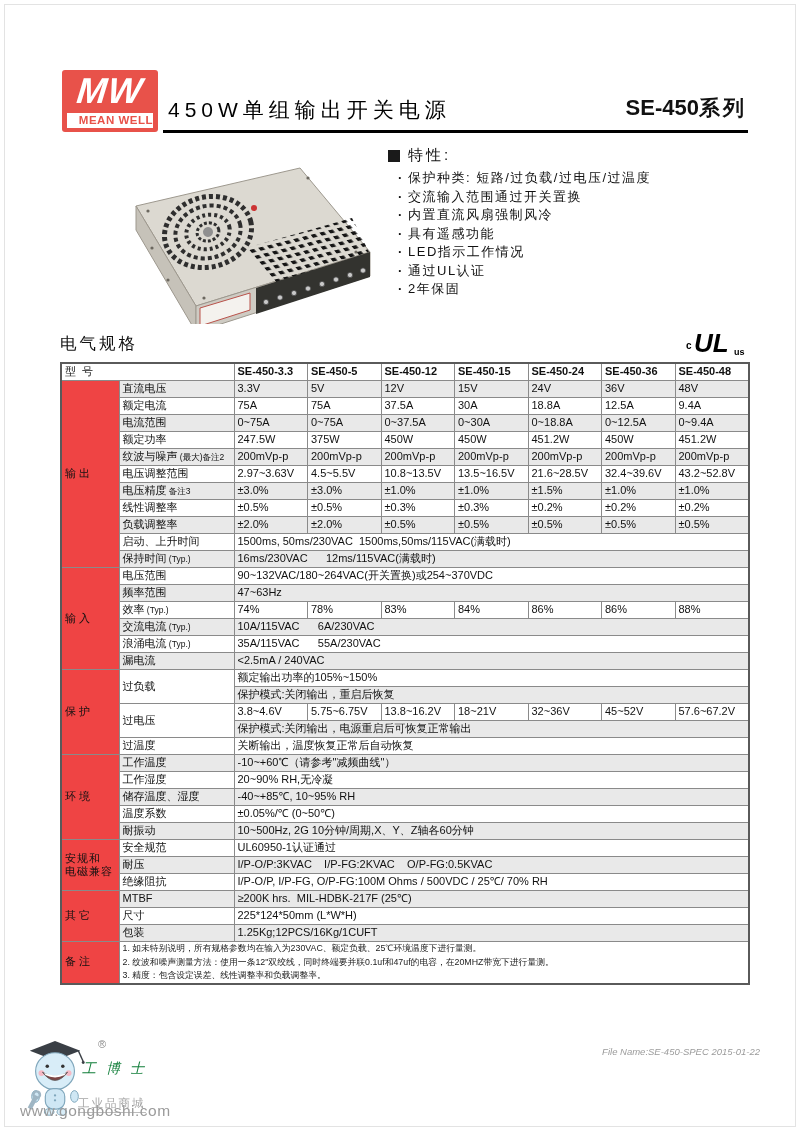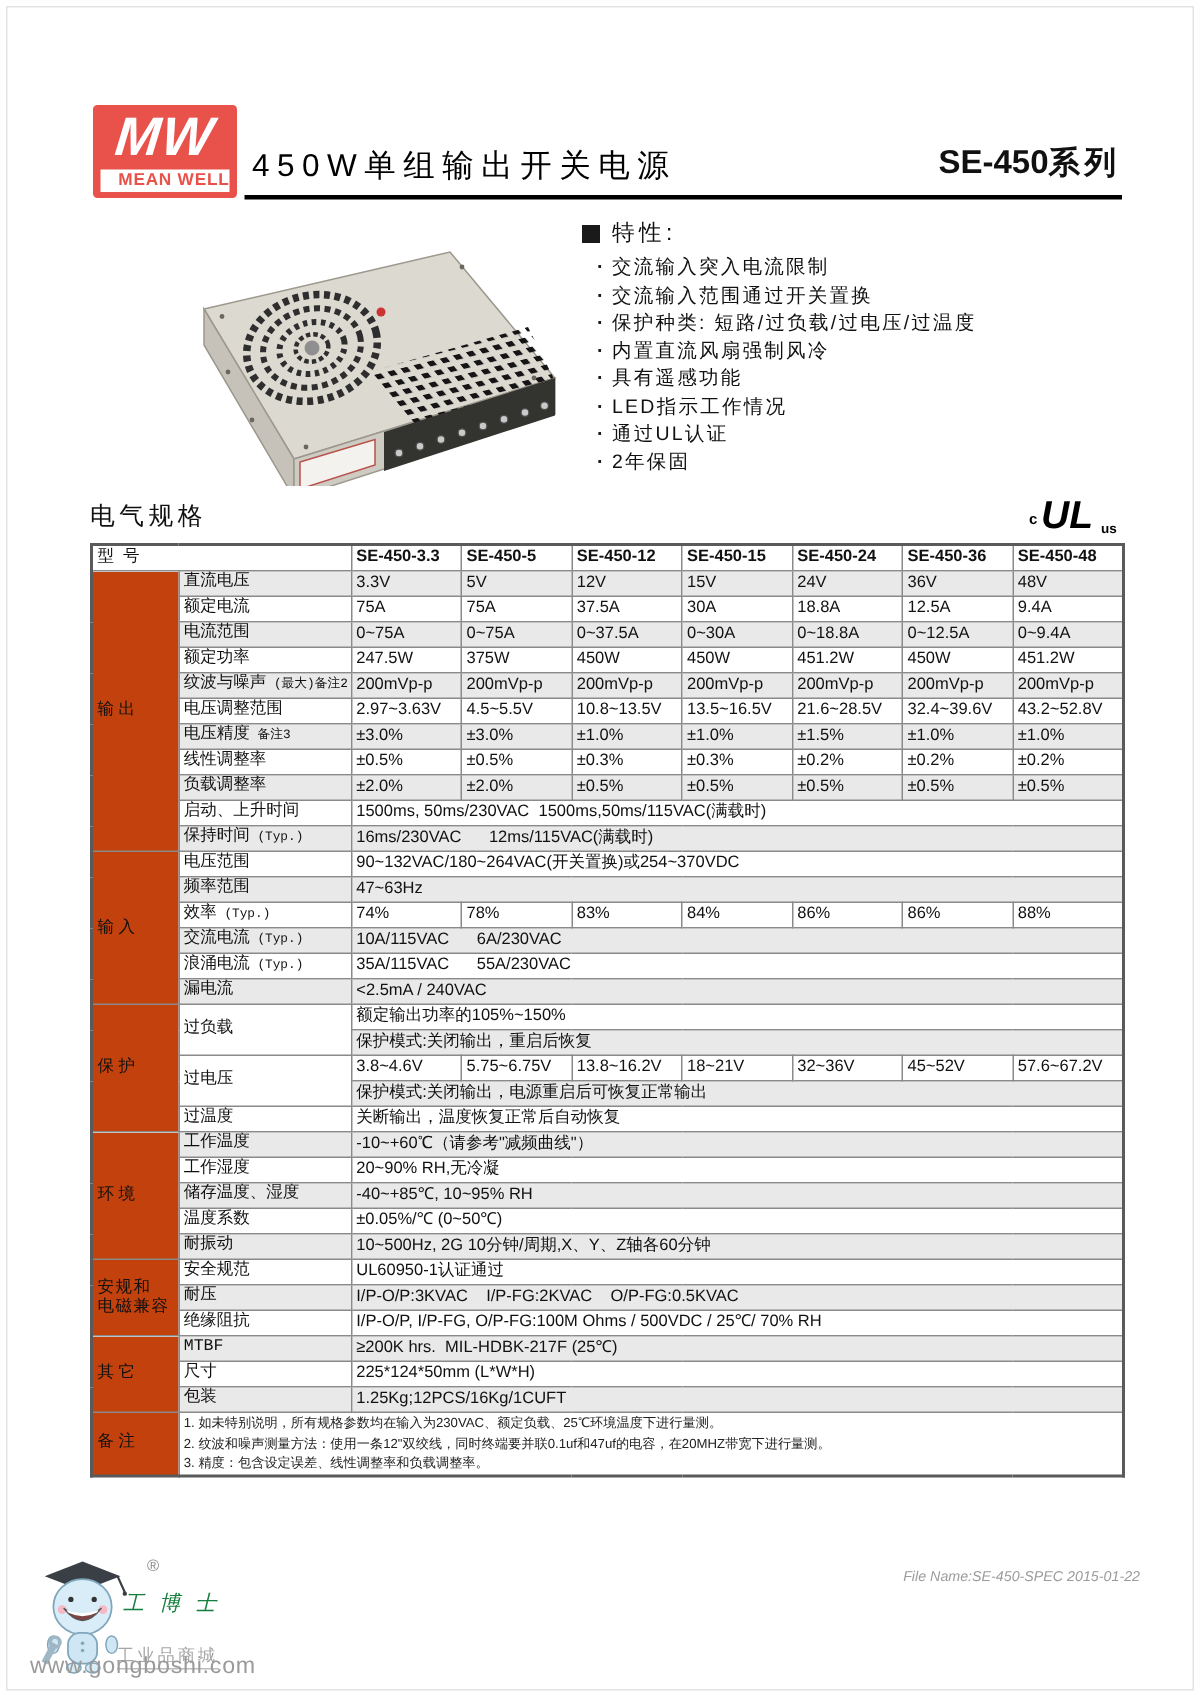--- a/index.html
+++ b/index.html
@@ -36,23 +36,23 @@
   table.spec{
     position:absolute;left:60px;top:362px;width:688px;
     border-collapse:collapse;table-layout:fixed;border:2px solid #5a5a5a;
   }
   table.spec th,table.spec td{
     border:1px solid #8a8a8a;padding:0 3px;font-size:11px;height:16px;
     line-height:1.25;overflow:hidden;vertical-align:middle;text-align:left;
   }
   th.type-th{font-size:14px;font-weight:normal;letter-spacing:6px;height:21px;padding-left:4px;border-bottom:2px solid #4a4a4a;}
   th.model-th{font-weight:bold;font-size:11.5px;height:21px;border-bottom:2px solid #4a4a4a;white-space:nowrap;}
-  td.group-cell{text-align:center;font-size:14.5px;letter-spacing:3px;background:#c2410c;}
+  td.group-cell{text-align:center;font-size:14.5px;letter-spacing:3px;background:#ef4444;}
   td.group-cell.small-group{font-size:11px;letter-spacing:1px;line-height:13px;}
-  td.label-cell{font-size:11.5px;padding-left:4px;white-space:nowrap;font-family:Liberation Mono, monospace;}
+  td.label-cell{font-size:11.5px;padding-left:4px;white-space:nowrap;}
   td .sm{font-size:8.5px;}
   td.val{white-space:pre;}
   td.notes-cell{padding:3px 5px 6px;}
   .note-line{font-size:8.8px;line-height:13.5px;color:#222;white-space:pre-wrap;}
   .shade{background:#e9e9e9;}
 
   
   .mascot{position:absolute;left:22px;top:1036px;width:68px;height:82px;}
   .registered{position:absolute;left:98px;top:1038px;font-size:11px;color:#8a8a8a;}
   .brand{position:absolute;left:82px;top:1060px;font-size:14px;letter-spacing:10px;color:#15803d;font-style:italic;}
@@ -114,23 +114,22 @@
       <circle cx="60" cy="124" r="1.6"></circle>
   </g>
 </svg>
 
 <div class="features">
   <div class="feat-head">
     <span class="feat-square"></span>
     <span>特性:</span>
   </div>
   <ul class="feat-list">
-      <li><span class="dot">·</span><span>交流输入突入电流限制</span></li>
+      <li><span class="dot">·</span><span>保护种类: 短路/过负载/过电压/过温度</span></li>
       <li><span class="dot">·</span><span>交流输入范围通过开关置换</span></li>
-      <li><span class="dot">·</span><span>保护种类: 短路/过负载/过电压/过温度</span></li>
       <li><span class="dot">·</span><span>内置直流风扇强制风冷</span></li>
       <li><span class="dot">·</span><span>具有遥感功能</span></li>
       <li><span class="dot">·</span><span>LED指示工作情况</span></li>
       <li><span class="dot">·</span><span>通过UL认证</span></li>
       <li><span class="dot">·</span><span>2年保固</span></li>
     </ul>
 </div>
 
 <div class="spec-title">电气规格</div>
 <svg class="ul-mark" viewBox="0 0 64 36">

